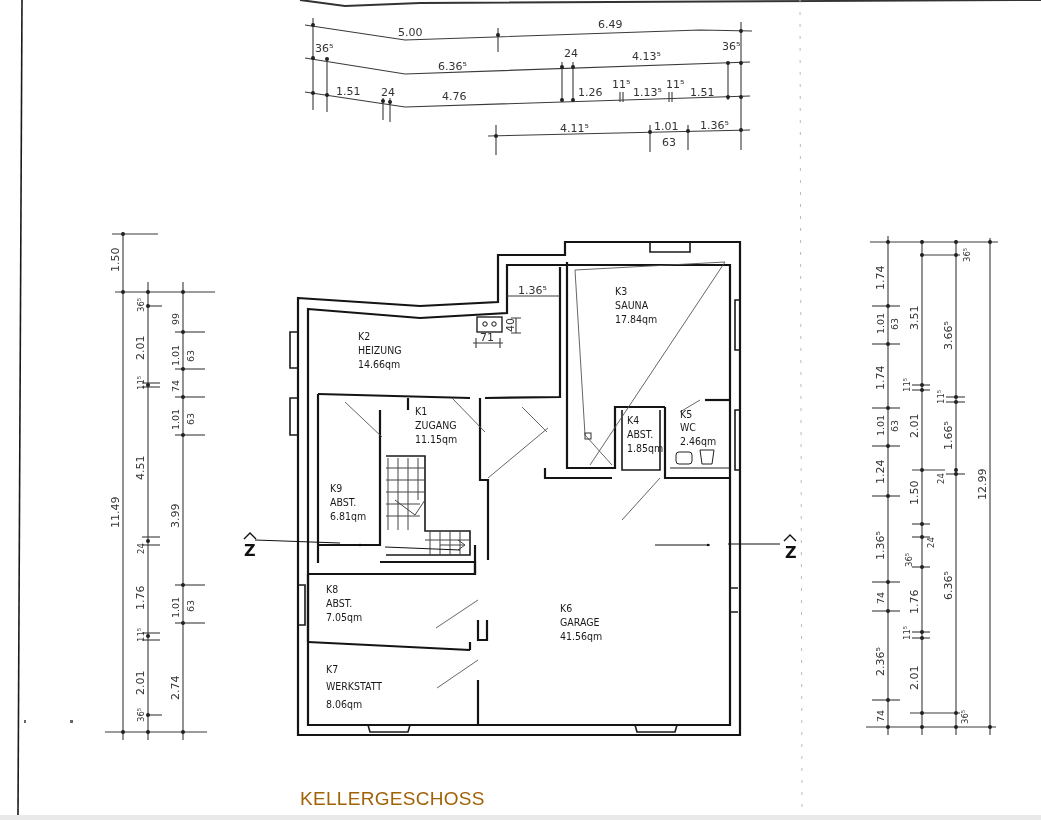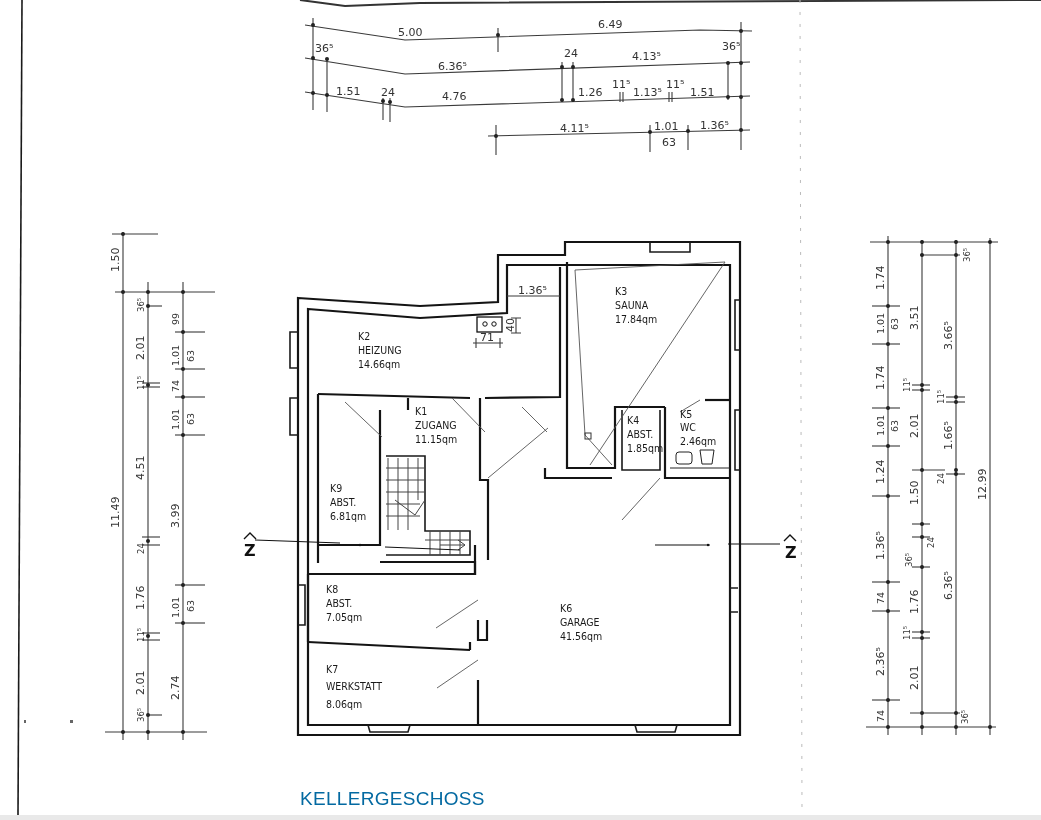--- a/index.html
+++ b/index.html
@@ -5,21 +5,21 @@
     html, body { margin: 0; padding: 0; background: #ffffff; }
     body { width: 1041px; height: 820px; overflow: hidden; position: relative; font-family: "DejaVu Sans", sans-serif; }
     #plan { position: absolute; left: 0; top: 0; width: 1041px; height: 820px; }
     .wall { fill: none; stroke: #141414; stroke-width: 2.2; stroke-linejoin: miter; }
     .wall-thin { fill: none; stroke: #1a1a1a; stroke-width: 1.6; }
     .dim { stroke: #3a3a3a; stroke-width: 1.1; fill: none; }
     .tick { fill: #222; }
     .light { stroke: #555; stroke-width: 0.9; fill: none; }
     .dimtxt { font-family: "DejaVu Sans", sans-serif; font-size: 11px; fill: #333; }
     .roomtxt { font-family: "DejaVu Sans Condensed", "DejaVu Sans", sans-serif; font-size: 10.5px; fill: #1a1a1a; }
-    .title { position: absolute; left: 300px; top: 788px; font-family: "Liberation Sans", sans-serif; font-size: 19px; color: #0369a1; letter-spacing: 0.3px; }
+    .title { position: absolute; left: 300px; top: 788px; font-family: "Liberation Sans", sans-serif; font-size: 19px; color: #a16207; letter-spacing: 0.3px; }
     .zlabel { font-family: "DejaVu Sans", sans-serif; font-size: 16px; font-weight: bold; fill: #111; }
     .bottom-strip { position: absolute; left: 0; top: 815px; width: 1041px; height: 5px; background: #e9e9e9; }
   </style>
 </head>
 <body>
 
 <svg id="plan" viewBox="0 0 1041 820" xmlns="http://www.w3.org/2000/svg">
 
   <g>
     <path class="wall-thin" d="M22,0 L18,815"></path>

